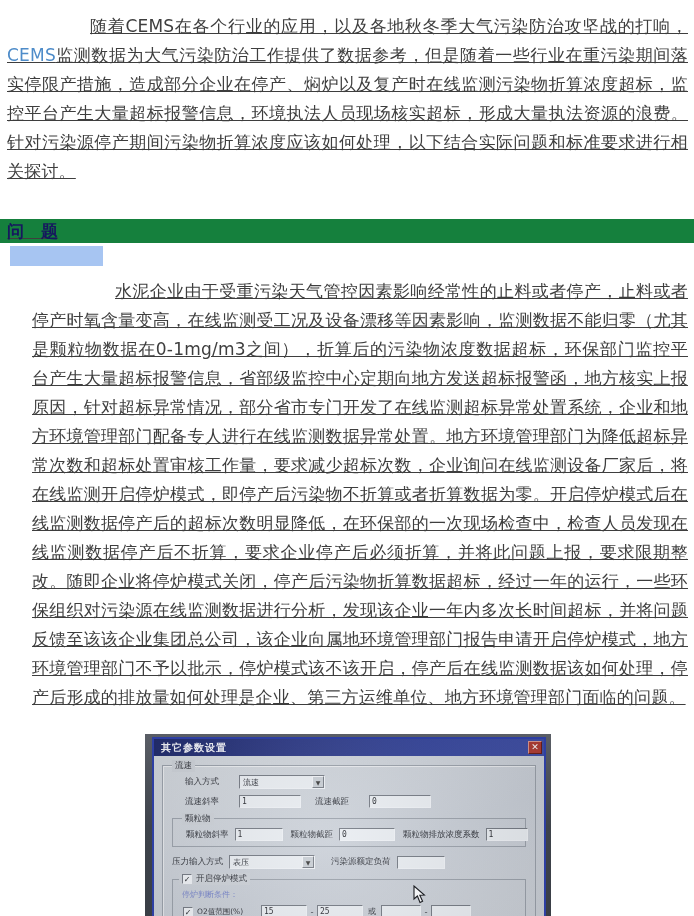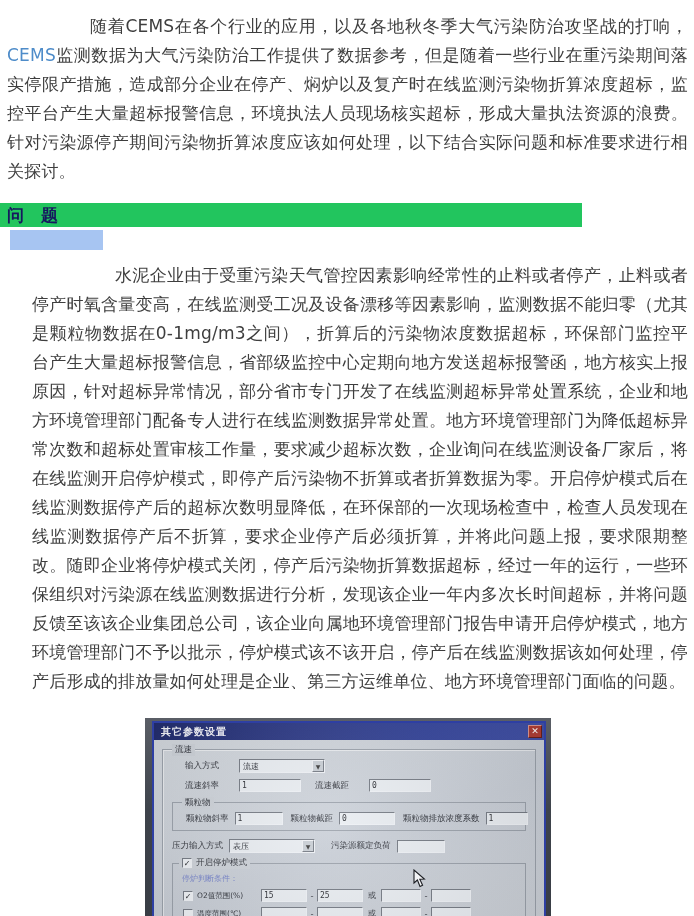--- a/index.html
+++ b/index.html
@@ -2,29 +2,29 @@
 <html><head>
 <meta charset="utf-8">
 <style>
   * { box-sizing: border-box; margin: 0; padding: 0; }
   html,body { background:#ffffff; }
   body {
     width: 694px; height: 916px;
     font-family: "DejaVu Sans", "Liberation Sans", sans-serif;
     overflow: hidden; position: relative;
   }
-  .article { padding: 12px 6px 0 7px; color:#3e3e3e; }
+  .article { padding: 12px 6px 0 7px; color:#3e3e3e;text-decoration:underline; }
   .para {
     font-size: 17px; line-height: 29px; text-align: justify;
     text-indent: 83px; letter-spacing: 0.2px;
   }
   .link { color:#4e8cc9; cursor:pointer; }
   .banner {
-    margin-top: 17px; height: 24px; width: 582px; margin-left:-7px;
-    background:#22c55e; display:flex; align-items:center;
+    margin-top: 33px; height: 24px; width: 694px; margin-left:-7px;
+    background:#15803d; display:flex; align-items:center;
   }
   .banner-title {
     font-size: 17px; font-weight: bold; color:#16175e; padding-left: 7px;
   }
   .banner-sub {
     margin-top: 3px; margin-left: 3px; width: 93px; height: 20px;
     background:#a7c5f2;
   }
   .para2 { margin-top: 11px; margin-left: 25px; }
 

